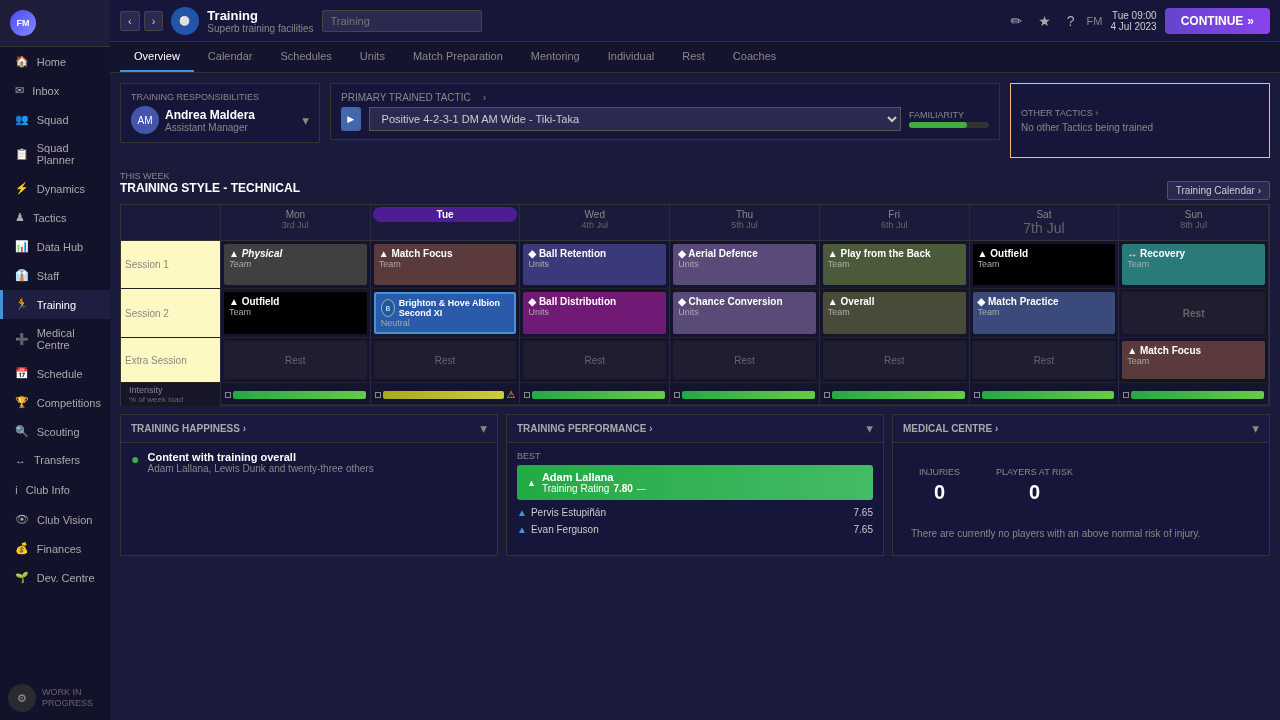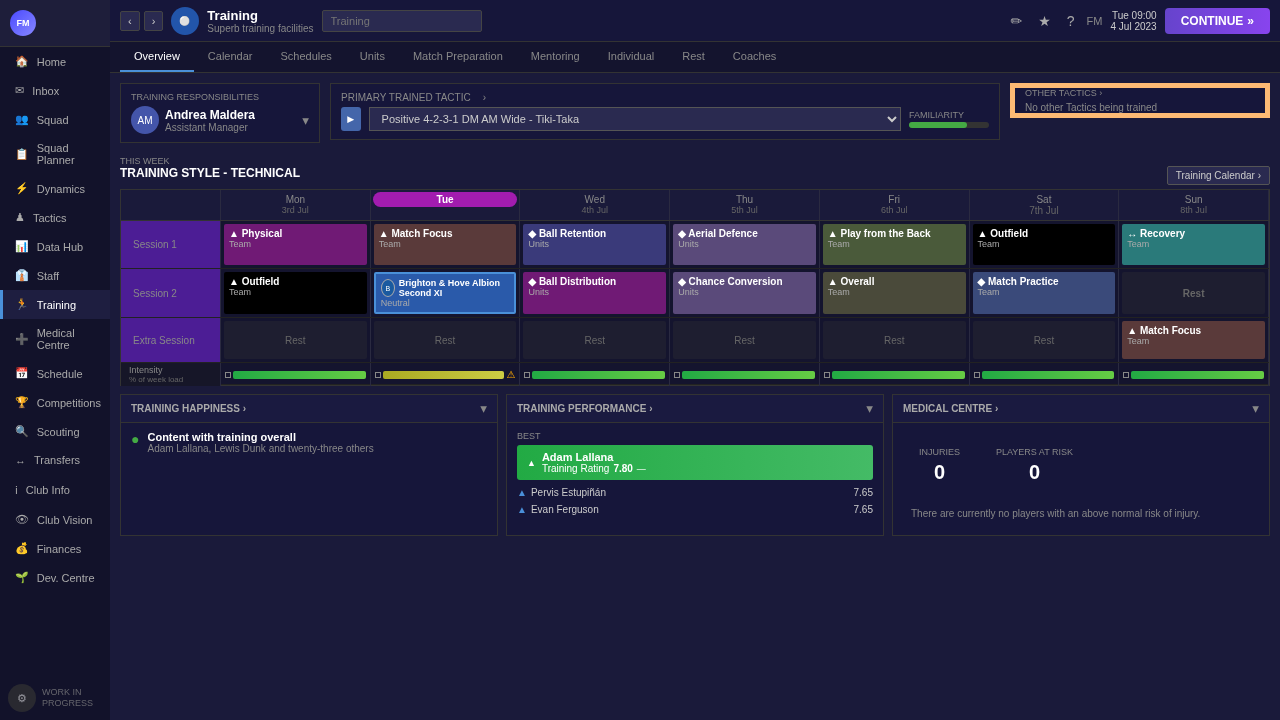--- a/index.html
+++ b/index.html
@@ -102,21 +102,21 @@
     .primary-tactic-title { color: #888; font-size: 10px; text-transform: uppercase; margin-bottom: 4px; display: flex; align-items: flex-start; gap: 12px; }
     .tactic-select {
       background: #2a2a50; border: 1px solid #555; color: #ccc; padding: 4px 8px;
       font-size: 11px; width: 100%; cursor: pointer;
     }
     .familiarity-label { font-size: 9px; color: #888; }
     .bar-track { background: #333; height: 6px; border-radius: 3px; margin-top: 2px; }
     .bar-fill { background: #44aa44; height: 6px; border-radius: 3px; }
 
     .other-tactics {
-      background: #16163a; border: 5px solid #fdba74; padding: 0 10px; flex: 0 0 260px;
+      background: #16163a; border: 1px solid #fdba74; padding: 24px 10px; flex: 0 0 260px;
     }
     .other-tactics-title { color: #888; font-size: 9px; text-transform: uppercase; margin-bottom: 4px; }
 
     
     .week-header {
       display: flex; align-items: center; justify-content: space-between; margin-bottom: 4px;
     }
     .week-label { font-size: 9px; color: #888; }
     .week-style { font-size: 12px; font-weight: bold; color: white; }
     .calendar-btn {
@@ -137,33 +137,33 @@
       padding: 4px 6px; font-size: 10px; color: #888; text-align: center;
       border-right: 1px solid #2a2a40;
     }
     .schedule-row {
       display: grid;
       grid-template-columns: 100px repeat(7, 1fr);
       border-bottom: 1px solid #222;
       min-height: 48px;
     }
     .session-label-cell {
-      display: flex; align-items: center; padding: 4px 12px;
+      display: flex; align-items: center; padding: 4px 4px;
       color: #888; font-size: 10px; border-right: 1px solid #2a2a40;
-      background: #4c1d95;
+      background: #fef9c3;
     }
     .session-cell {
       border-right: 1px solid #2a2a40; padding: 3px; display: flex; align-items: center;
     }
     .session-card {
       width: 100%; height: 100%; border-radius: 2px; padding: 4px 5px;
       display: flex; align-items: flex-start; flex-direction: column; cursor: pointer;
       font-size: 10px; min-height: 38px;
     }
-    .session-card.physical { background: #701a75; }
+    .session-card.physical { background: #404040; font-style: italic; }
     .session-card.match-focus { background: #5a3a3a; }
     .session-card.ball-retention { background: #3a3a7a; }
     .session-card.aerial { background: #5a4a7a; }
     .session-card.play-back { background: #4a5a3a; }
     .session-card.outfield { background: #000000; }
     .session-card.recovery { background: #2a7a7a; }
     .session-card.match-prac { background: #3a4a7a; }
     .session-card.ball-dist { background: #701a75; }
     .session-card.chance-conv { background: #5a4a7a; }
     .session-card.overall { background: #4a4a3a; }
@@ -418,37 +418,37 @@
 
     <div class="schedule-grid">
 
       <div class="schedule-header">
         <div class="schedule-header-cell"></div>
         <div class="schedule-header-cell">
           <div>Mon</div>
           <div style="color:#666;font-size:9px;">3rd Jul</div>
         </div>
         <div class="schedule-header-cell" style="padding:2px;">
-          <div style="background:#a21caf;color:white;border-radius:10px;padding:2px 8px;font-weight:bold;">Tue</div>
+          <div style="background:#4c1d95;color:white;border-radius:10px;padding:2px 8px;font-weight:bold;">Tue</div>
         </div>
         <div class="schedule-header-cell">
           <div>Wed</div>
           <div style="color:#666;font-size:9px;">4th Jul</div>
         </div>
         <div class="schedule-header-cell">
           <div>Thu</div>
           <div style="color:#666;font-size:9px;">5th Jul</div>
         </div>
         <div class="schedule-header-cell">
           <div>Fri</div>
           <div style="color:#666;font-size:9px;">6th Jul</div>
         </div>
         <div class="schedule-header-cell">
           <div>Sat</div>
-          <div style="color:#666;font-size:10px;">7th Jul</div>
+          <div style="color:#666;font-size:14px;">7th Jul</div>
         </div>
         <div class="schedule-header-cell">
           <div>Sun</div>
           <div style="color:#666;font-size:9px;">8th Jul</div>
         </div>
       </div>
 
       <div class="schedule-row">
         <div class="session-label-cell">Session 1</div>
         <div class="session-cell">

